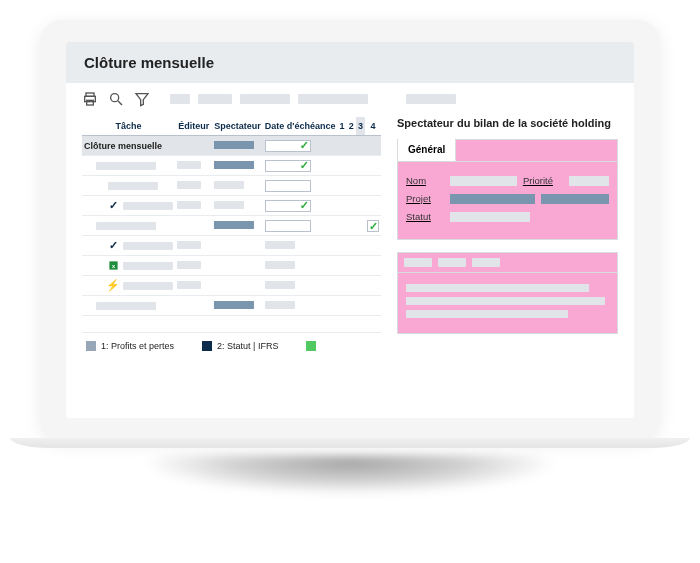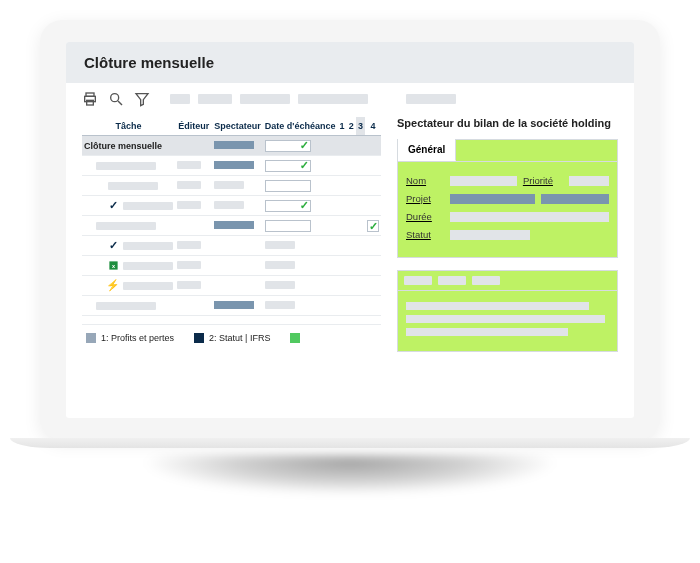--- a/index.html
+++ b/index.html
@@ -59,25 +59,25 @@
   .indent2 { padding-left: 24px !important; display: flex; align-items: center; gap: 4px;}
   .ph-cell { height: 8px; background: #e1e4e8; border-radius: 1px; display:inline-block; }
   .bar { height: 8px; background: #7a95ae; display:inline-block; }
   .datecell { position: relative; display:flex; align-items:center; }
   .datebox { height: 12px; width: 46px; border: 1px solid #b9c2cc; background:#fff; display:inline-block; position:relative; }
   .chk-green { font-size: 11px; color:#2eae3f; font-weight:700; line-height:1; margin-left:-11px; z-index:2; position:relative; }
   .mini-icon { width:11px; height:11px; display:inline-flex; align-items:center; justify-content:center; flex-shrink:0;}
   .mini-icon.check { color:#0b2b4a; font-size:11px; font-weight:700;}
   .col4 { width:14px; }
   .col4box { width:12px; height:12px; border:1px solid #b9c2cc; display:inline-block;}
-  .legend { display:flex; gap:20px; font-size:9px; color:#222; padding:8px 4px 0; border-top:1px solid #e9ecef; margin-top:8px;text-align:right;}
+  .legend { display:flex; gap:28px; font-size:9px; color:#222; padding:8px 4px 0; border-top:1px solid #e9ecef; margin-top:16px;text-align:right;}
   .legend .item { display:flex; align-items:center; gap:5px;}
   .sw { width:10px; height:10px; display:inline-block;}
   .panel-title { font-size: 11px; font-weight:700; color:#222; margin-bottom:10px; }
-  .tabbox { border:1px solid #d6dbe0; background:#bef264; }
+  .tabbox { border:1px solid #d6dbe0; background:#f9a8d4; }
   .tab { display:inline-block; padding:5px 10px; font-size:10px; font-weight:700; border-right:1px solid #d6dbe0; border-bottom:1px solid #fff; background:#fff; margin-bottom:-1px; position:relative; top:-1px; }
   .tabcontent { padding:6px 8px 10px; border-top:1px solid #d6dbe0;text-decoration:underline;}
   .frow { display:flex; align-items:center; margin:7px 0; gap:6px; }
   .frow .lbl { width:38px; font-size:9.5px; color:#333;}
   .frow .val { flex:1; height:10px; background:#e1e4e8;}
   .frow .val.dark { background:#7a95ae;}
   .desc-lines .line { height:8px; background:#e1e4e8; margin:5px 0;}
   .base {
     position:absolute; left:10px; top:438px; width:680px; height:10px;
     background:linear-gradient(#f0f0f0,#e4e4e4);
@@ -321,24 +321,20 @@
                 <span class="val"></span>
                 <span class="lbl" style="width:40px">Priorité</span>
                 <span class="val" style="flex:0.6"></span>
               </div>
             <div class="frow">
                 <span class="lbl">Projet</span>
                 <span class="val dark"></span>
                 <span class="val dark" style="flex:0.8"></span>
               </div>
             <div class="frow">
-                <span class="lbl">Durée</span>
-                <span class="val"></span>
-              </div>
-            <div class="frow">
                 <span class="lbl">Statut</span>
                 <span class="val" style="flex:0.5"></span>
               </div>
           </div>
         </div>
         <div class="tabbox" style="margin-top:12px">
           <span style="display:inline-flex;gap:6px;padding:5px 6px;vertical-align:middle">
             <span class="ph-cell" style="width:28px;height:9px"></span>
             <span class="ph-cell" style="width:28px;height:9px"></span>
             <span class="ph-cell" style="width:28px;height:9px"></span>

